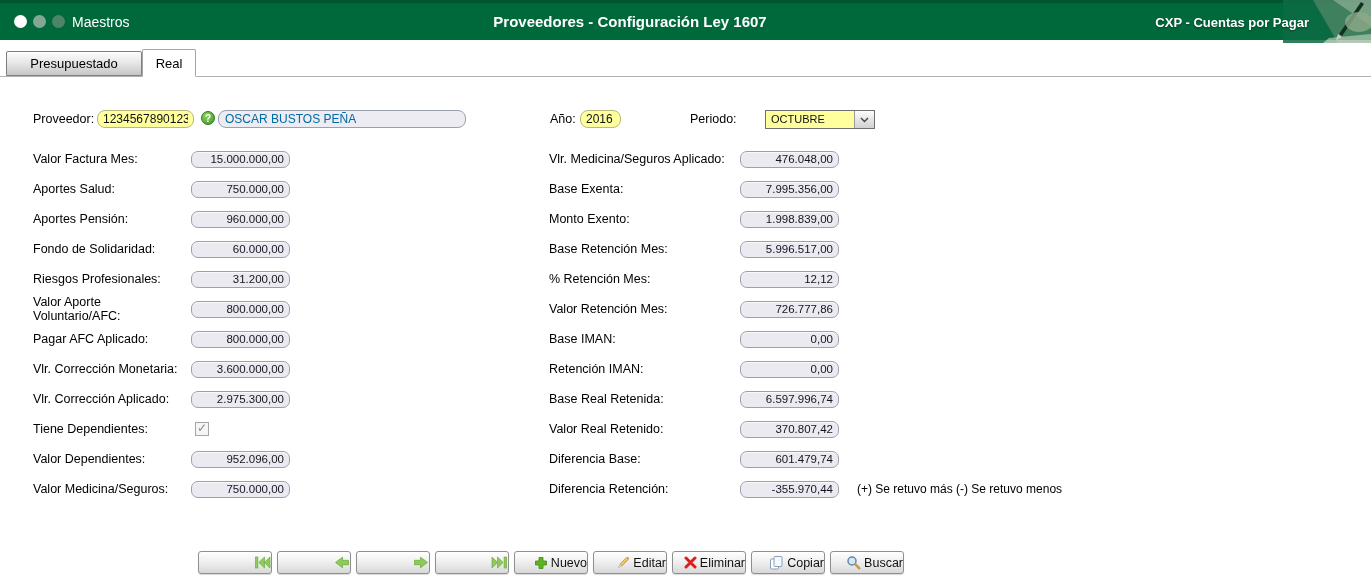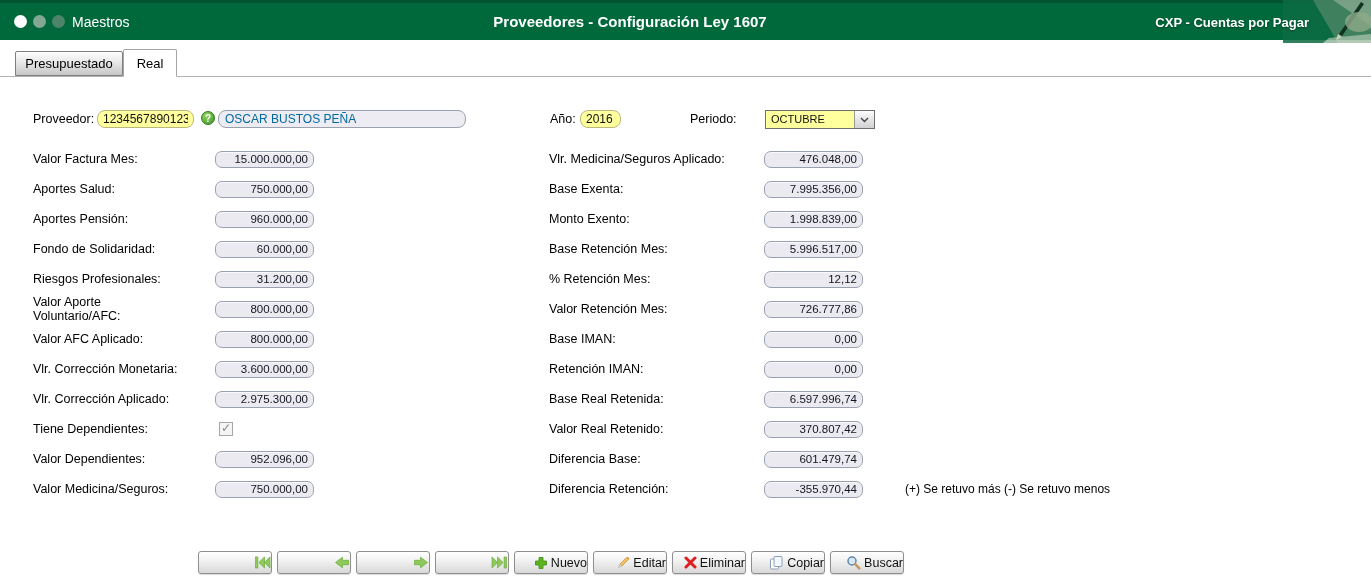--- a/index.html
+++ b/index.html
@@ -17,21 +17,21 @@
                   color:#fff; font-size:15px; font-weight:bold; white-space:nowrap; }
   .corner-photo { position:absolute; right:0; top:-3px; width:88px; height:43px; opacity:.85; }
   .module-label { position:absolute; right:62px; top:12px; color:#fff; font-size:13px;
                   font-weight:bold; white-space:nowrap; z-index:2; text-shadow:0 1px 2px rgba(0,40,20,.6); }
 
   
   .tabstrip { position:absolute; top:48px; left:0; right:0; height:29px;
               display:flex; align-items:flex-end; border-bottom:1px solid #b2b2b2; }
   .tab { display:flex; align-items:center; justify-content:center; font-size:13px;
          color:#000; cursor:default; }
-  .tab-inactive { height:25px; width:108px; margin-left:15px;
+  .tab-inactive { height:25px; width:136px; margin-left:6px;
          background:linear-gradient(#fdfdfd, #e8e8e8 45%, #c6c6c6);
          border:1px solid #7f7f7f; border-radius:2px 2px 0 0;
          box-shadow:inset 0 1px 0 #fff; }
   .tab-active { height:28px; width:54px; background:#fff; border:1px solid #a5a5a5;
          border-bottom:1px solid #fff; margin-bottom:-1px; border-radius:2px 2px 0 0; }
 
   
   .lbl { font-size:12.5px; color:#000; }
   .ybox { background:#ffff9e; border:1px solid #b9b97c; border-radius:8px; height:18px;
           font-family:"Liberation Sans",sans-serif; font-size:12px; color:#111; padding:0 5px; }
@@ -46,21 +46,21 @@
           color:#fff; font-size:10px; font-weight:bold; align-items:center;
           justify-content:center; border:1px solid #2d7a1a; }
   .select { display:flex; width:110px; height:19px; border:1px solid #707070; background:#ffff9e; }
   .select-text { flex:1; font-size:11px; color:#111; padding:2px 0 0 5px; }
   .select-btn { width:20px; background:linear-gradient(#fdfdfd,#e8e8e8 45%,#d2d2d2);
           border-left:1px solid #9a9a9a; display:flex; align-items:center; justify-content:center; }
 
   .col { position:absolute; }
   .col-left { left:33px; top:144px; }
   .col-right { left:549px; top:144px; }
-  .frow { display:flex; align-items:center; height:30px;gap:24px; }
+  .frow { display:flex; align-items:center; height:30px; }
   .col-left .lbl { width:158px; }
   .col-right .lbl { width:191px; }
   .checkbox { width:14px; height:14px; border:1px solid #a6a6a6; background:#f5f5f5;
           margin-left:4px; position:relative; }
   .checkbox.checked::after { content:"✓"; position:absolute; left:1px; top:-2px;
           font-size:12px; color:#8b8b8b; }
   .note { font-size:12px; color:#000; margin-left:18px; white-space:nowrap; }
 
   
   .toolbar { position:absolute; left:198px; top:551px; display:flex; gap:5px; }
@@ -142,21 +142,21 @@
     </div>
     <div class="frow">
       <span class="lbl">Riesgos Profesionales:</span>
       <div class="valuebox">31.200,00</div>
     </div>
     <div class="frow">
       <span class="lbl">Valor Aporte Voluntario/AFC:</span>
       <div class="valuebox">800.000,00</div>
     </div>
     <div class="frow">
-      <span class="lbl">Valor AFC Aplicado:</span>
+      <span class="lbl">Pagar AFC Aplicado:</span>
       <div class="valuebox">800.000,00</div>
     </div>
     <div class="frow">
       <span class="lbl">Vlr. Corrección Monetaria:</span>
       <div class="valuebox">3.600.000,00</div>
     </div>
     <div class="frow">
       <span class="lbl">Vlr. Corrección Aplicado:</span>
       <div class="valuebox">2.975.300,00</div>
     </div>

